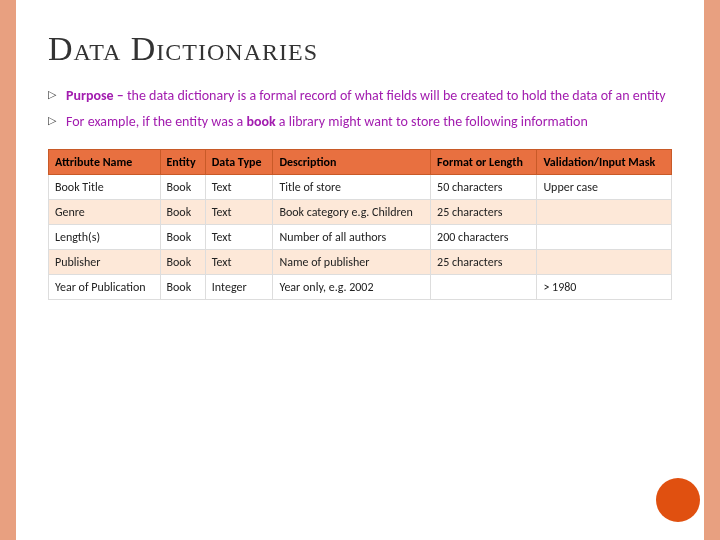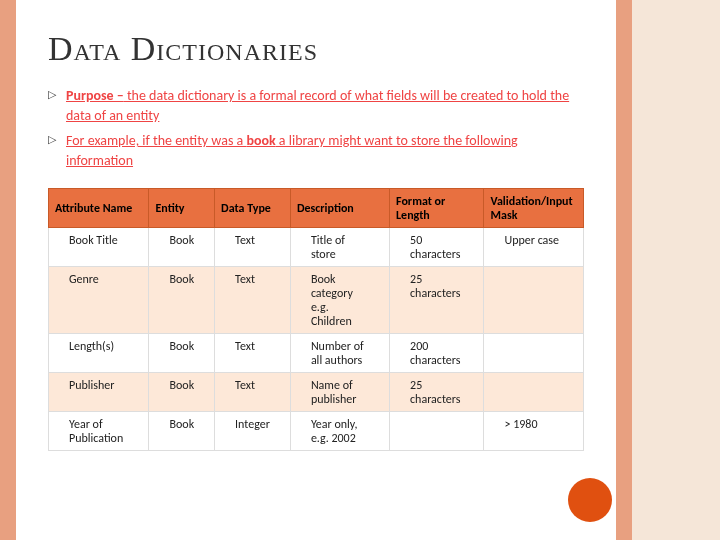--- a/index.html
+++ b/index.html
@@ -7,21 +7,21 @@
     body {
       width: 720px;
       height: 540px;
       background: #f5e6d8;
       font-family: 'Calibri', 'Arial', sans-serif;
       overflow: hidden;
       position: relative;
     }
 
     .page {
-      width: 632px;
+      width: 720px;
       height: 540px;
       background: white;
       position: relative;
       padding: 30px 40px 20px 40px;
       border-left: 8px solid #e8a080;
       border-right: 8px solid #e8a080;
     }
 
     .title {
       font-size: 30px;
@@ -37,26 +37,25 @@
       font-variant: small-caps;
     }
 
     .bullet-list {
       list-style: none;
       margin-bottom: 18px;
     }
 
     .bullet-list li {
       font-size: 14px;
-      color: #ef4444;
+      color: #a21caf;
       margin-bottom: 6px;
       padding-left: 18px;
       position: relative;
       line-height: 1.4;
-      text-decoration: underline;
     }
 
     .bullet-list li::before {
       content: '▷';
       position: absolute;
       left: 0;
       font-size: 11px;
       top: 1px;
       color: #333;
     }
@@ -85,21 +84,21 @@
 
     tbody tr:nth-child(odd) {
       background: #fff;
     }
 
     tbody tr:nth-child(even) {
       background: #fde8d8;
     }
 
     tbody td {
-      padding: 5px 20px;
+      padding: 5px 6px;
       border: 1px solid #ddd;
       vertical-align: top;
       color: #222;
     }
 
     .orange-circle {
       position: absolute;
       bottom: 18px;
       right: 12px;
       width: 44px;

